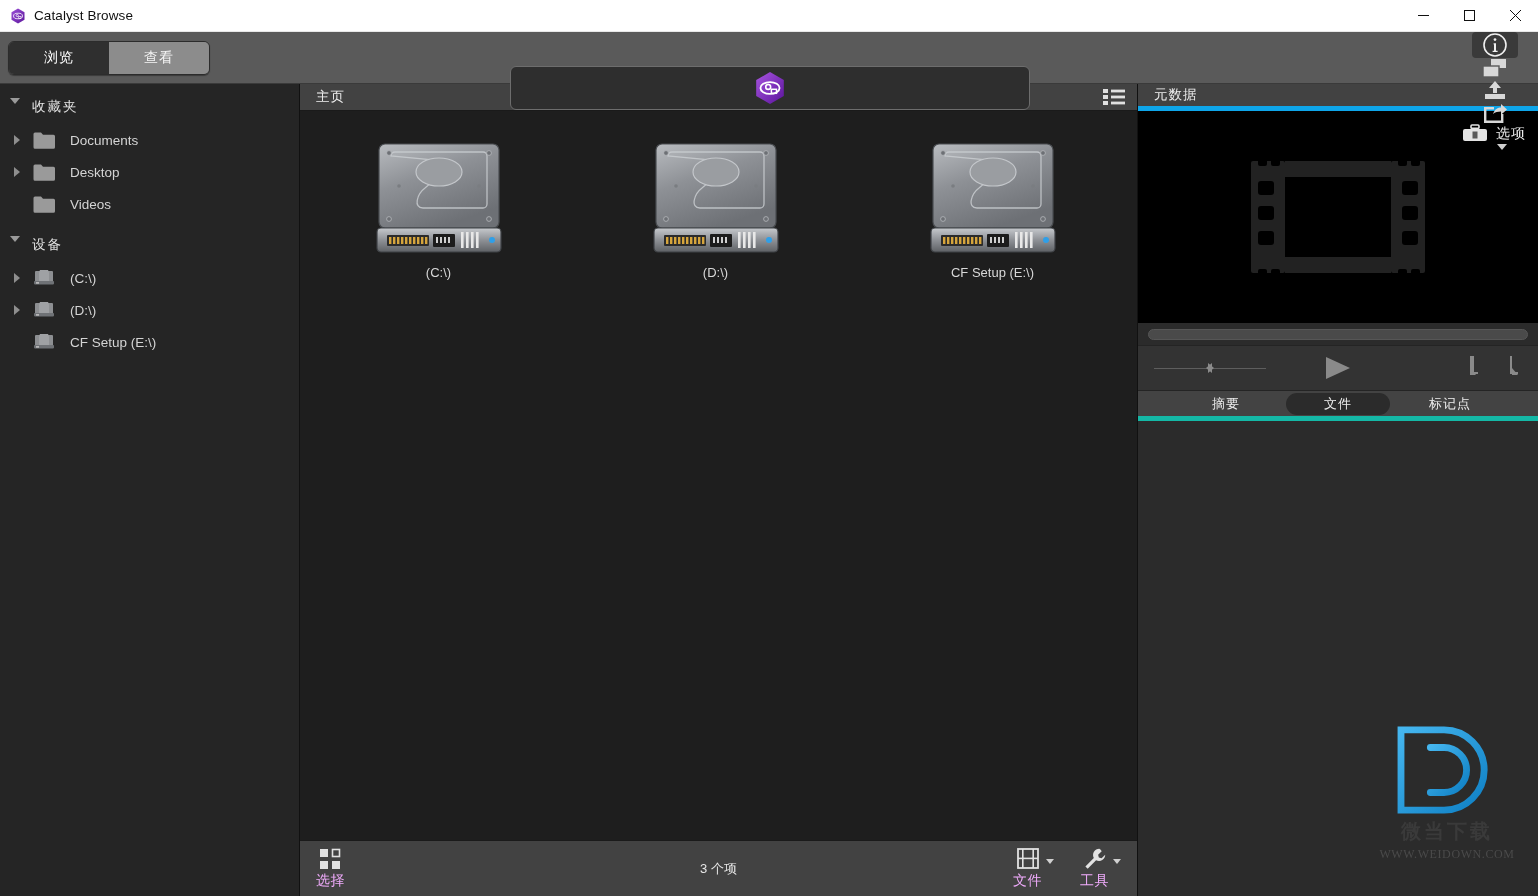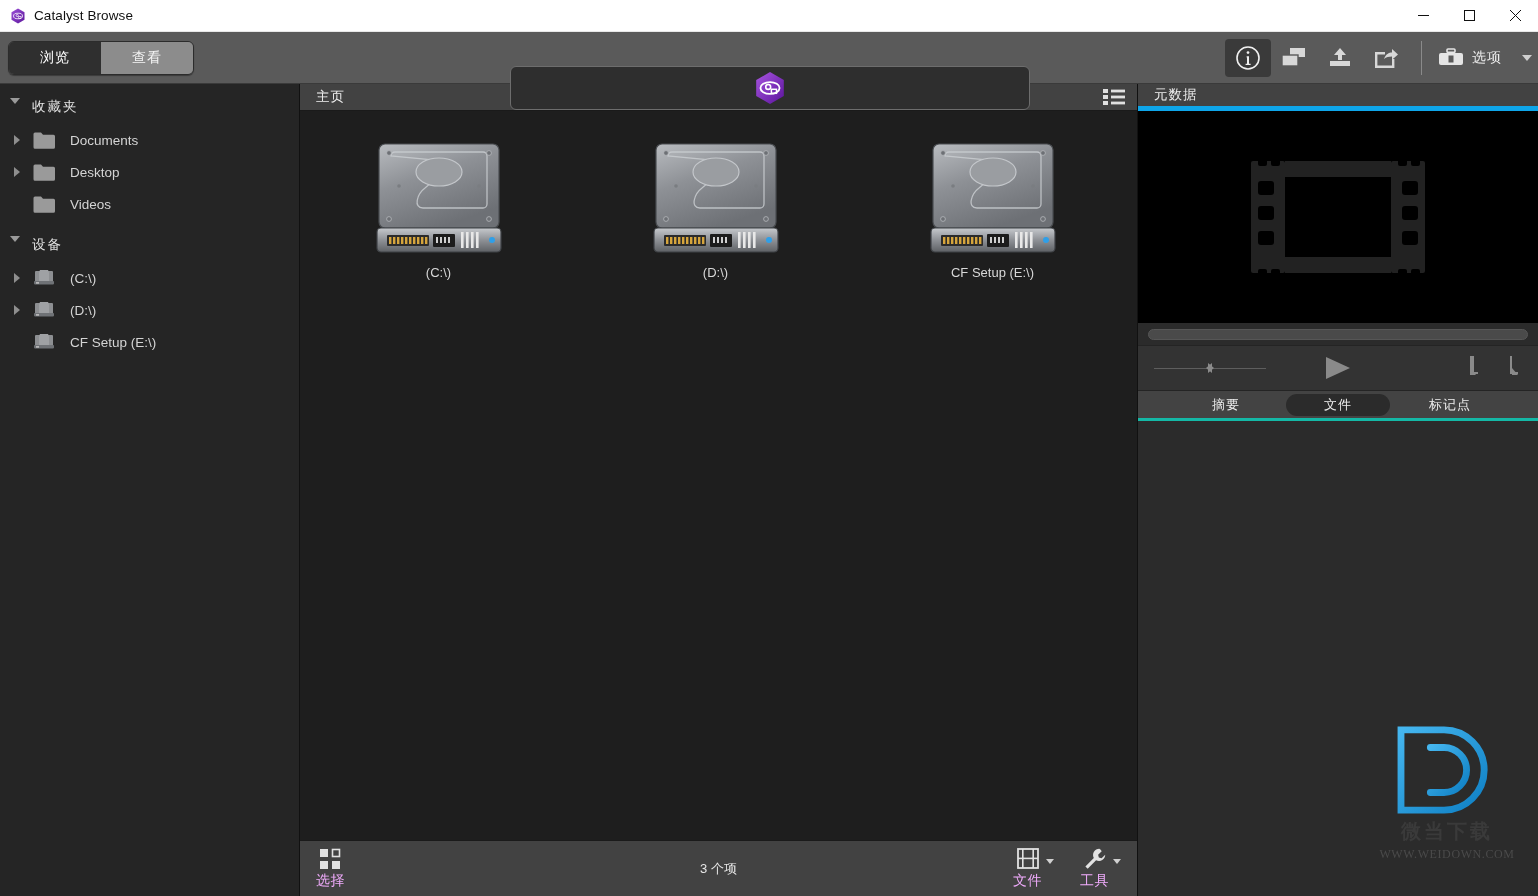--- a/index.html
+++ b/index.html
@@ -27,34 +27,34 @@
   .toolbar {
     height:52px; flex:0 0 52px; background:#5a5a5a;
     display:flex; align-items:center; position:relative;
     border-bottom:1px solid #3a3a3a;
   }
   .modeswitch {
     display:flex; margin-left:8px; border-radius:6px; overflow:hidden;
     border:1px solid #2c2c2c; height:34px; box-shadow:0 1px 1px rgba(0,0,0,.35);
   }
   .modebtn {
-    width:92px; height:32px; display:flex; align-items:center; justify-content:center;
+    width:100px; height:32px; display:flex; align-items:center; justify-content:center;
     font-size:14px; color:#ededed; cursor:default; letter-spacing:1px;
   }
   .modebtn.active { background:#2f2f2f; color:#fff; }
   .modebtn.inactive { background:#8c8c8c; color:#f5f5f5; }
 
   .logobox {
     position:absolute; left:510px; top:34px; width:520px; height:44px;
     background:#2e2e2e; border:1px solid #6d6d6d; border-radius:6px;
     display:flex; align-items:center; justify-content:center;
   }
   .biglogo { width:34px; height:34px; }
 
-  .toolicons { margin-left:auto; display:flex; align-items:center; height:52px; padding-right:6px; }
+  .toolicons { margin-left:auto; display:flex; align-items:center; height:52px; padding-right:6px;flex-direction:column; }
   .ticon {
     width:46px; height:38px; display:flex; align-items:center; justify-content:center;
     color:#e4e4e4; border-radius:4px; cursor:default;
   }
   .ticon.active { background:#3a3a3a; }
   .tsep { width:1px; height:34px; background:#8a8a8a; margin:0 12px; }
   .optionbtn { display:flex; align-items:center; gap:8px; padding:0 6px 0 4px; cursor:default; }
   .optionbtn .lbl { font-size:14px; color:#ededed; letter-spacing:1px; }
   .caret { width:0;height:0;border-left:5px solid transparent;border-right:5px solid transparent;border-top:6px solid #cfcfcf; margin-left:14px;}
 
@@ -125,21 +125,21 @@
   .scrubwrap { height:22px; flex:0 0 22px; background:#2b2b2b; display:flex; align-items:center; padding:0 10px; }
   .scrubtrack { flex:1 1 auto; height:11px; border-radius:6px; background:#4a4a4a; border:1px solid #565656; }
   .transport {
     height:46px; flex:0 0 46px; background:#333333; display:flex; align-items:center;
     border-top:1px solid #242424; border-bottom:1px solid #242424; position:relative;
   }
   .shuttle { position:absolute; left:16px; width:112px; height:20px; display:flex; align-items:center; justify-content:center;}
   .shuttle .sline { position:absolute; left:0; right:0; height:1px; background:#5e5e5e; }
   .playbtn { position:absolute; left:50%; transform:translateX(-50%); width:40px; height:28px; display:flex; align-items:center; justify-content:center;}
   .marks { position:absolute; right:14px; display:flex; gap:26px; align-items:center; }
-  .tabsrow { height:30px; flex:0 0 30px; background:#434343; display:flex; align-items:center; justify-content:center; gap:8px; border-bottom:3px solid #14b8a6;}
+  .tabsrow { height:30px; flex:0 0 30px; background:#434343; display:flex; align-items:center; justify-content:center; gap:8px; border-bottom:5px solid #14b8a6;}
   .mtab { min-width:104px; height:22px; display:flex; align-items:center; justify-content:center; font-size:13px; color:#ededed; border-radius:11px; cursor:default; letter-spacing:1px;}
   .mtab.active { background:#2b2b2b; }
   .rbody { flex:1 1 auto; background:#2b2b2b; position:relative; overflow:hidden; }
 
   
   .watermark { position:absolute; right:16px; bottom:34px; width:150px; text-align:center; pointer-events:none; user-select:none;}
   .wm-d { width:108px; height:92px; margin:0 auto; display:block;}
   .wm-cn { font-size:20px; color:#3a3a3a; letter-spacing:3px; margin-top:2px; font-weight:bold;}
   .wm-url { font-family:"Liberation Serif", "DejaVu Serif", serif; font-size:12px; color:#4a4a4a; letter-spacing:.6px; margin-top:2px;}
 </style>

